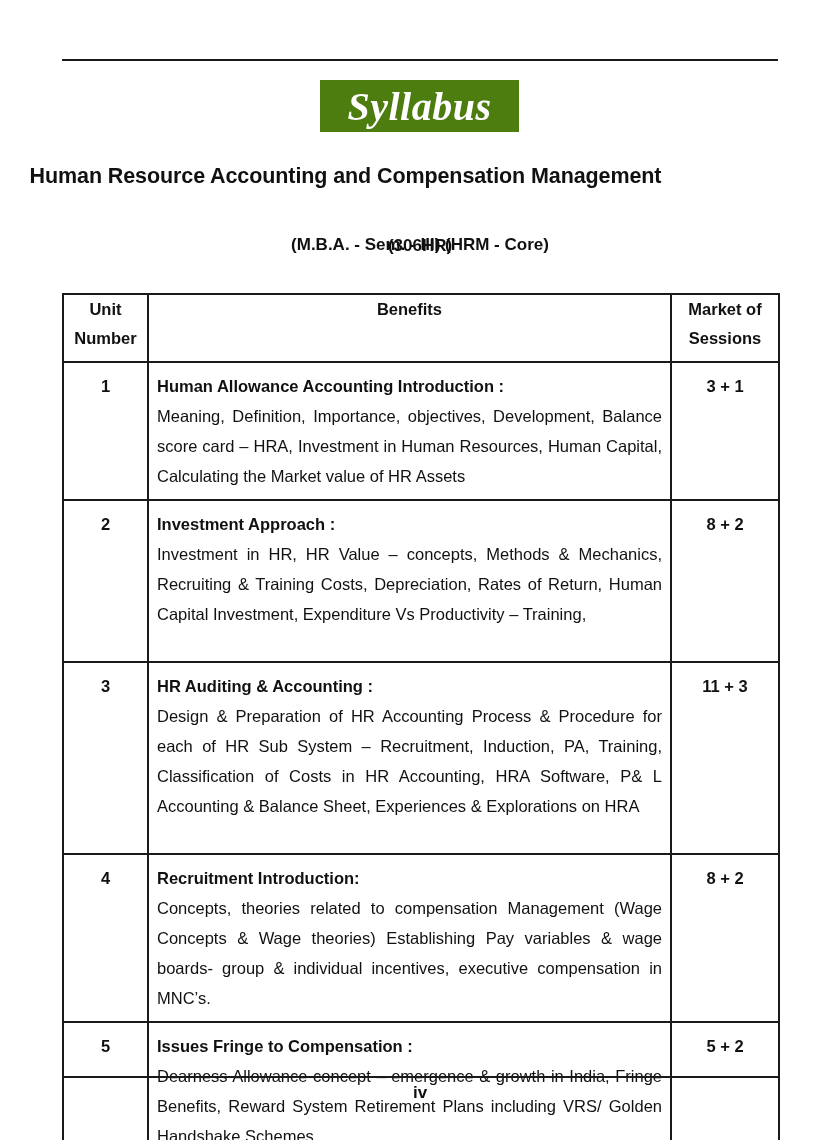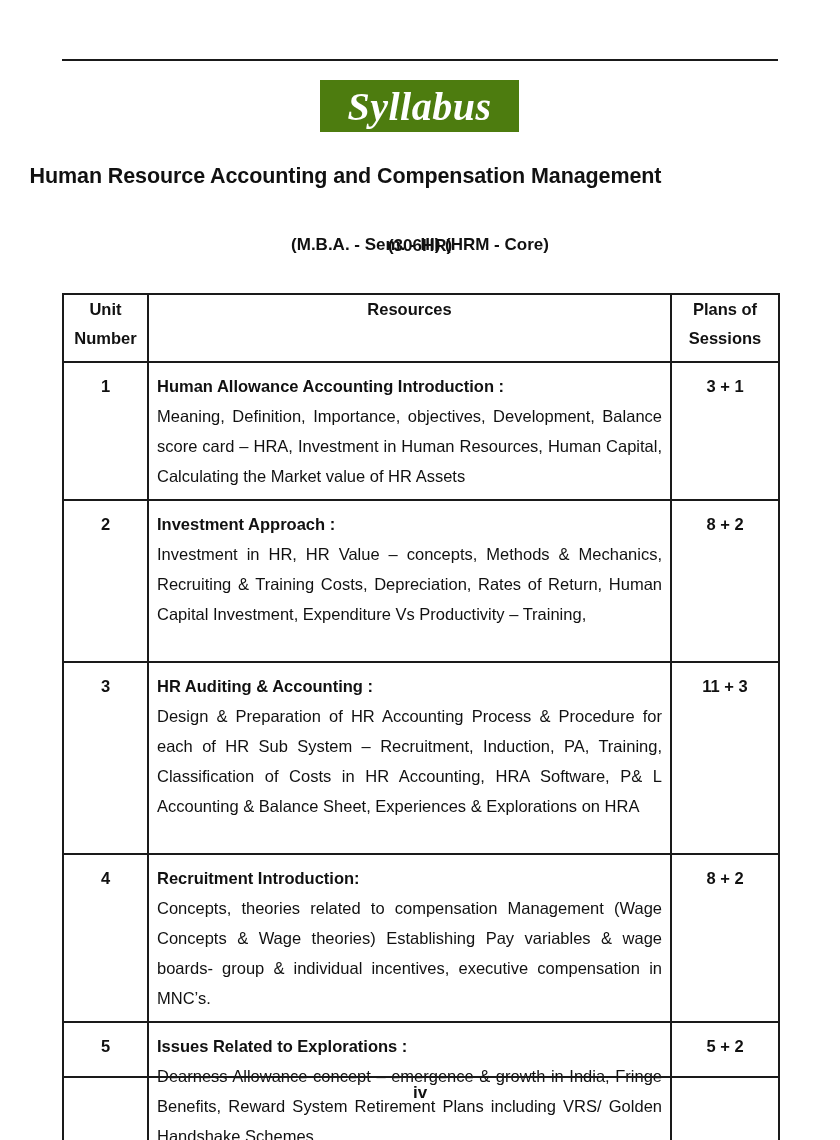--- a/index.html
+++ b/index.html
@@ -146,24 +146,24 @@
       <col class="c2">
       <col class="c3">
   </colgroup>
   <thead>
     <tr>
       <th>
         <span class="hline">Unit</span>
         <span class="hline">Number</span>
       </th>
       <th>
-        <span class="hline">Resources</span>
+        <span class="hline">Benefits</span>
       </th>
       <th>
-        <span class="hline">Plans of</span>
+        <span class="hline">Market of</span>
         <span class="hline">Sessions</span>
       </th>
     </tr>
   </thead>
   <tbody>
     <tr class="r1">
       <td class="unit">1</td>
       <td class="content">
         <span class="topic">Human Allowance Accounting Introduction :</span>
         <span class="desc">Meaning, Definition, Importance, objectives, Development, Balance score card – HRA, Investment in Human Resources, Human Capital, Calculating the Market value of HR Assets</span>
@@ -190,21 +190,21 @@
       <td class="unit">4</td>
       <td class="content">
         <span class="topic">Recruitment Introduction:</span>
         <span class="desc">Concepts, theories related to compensation Management (Wage Concepts &amp; Wage theories) Establishing Pay variables &amp; wage boards- group &amp; individual incentives, executive compensation in MNC’s.</span>
       </td>
       <td class="sessions">8 + 2</td>
     </tr>
     <tr class="r5">
       <td class="unit">5</td>
       <td class="content">
-        <span class="topic">Issues Related to Explorations :</span>
+        <span class="topic">Issues Fringe to Compensation :</span>
         <span class="desc">Dearness Allowance concept – emergence &amp; growth in India, Fringe Benefits, Reward System Retirement Plans including VRS/ Golden Handshake Schemes.</span>
       </td>
       <td class="sessions">5 + 2</td>
     </tr>
   </tbody>
 </table>
 
 <div class="bottom-rule"></div>
 <div class="page-number">iv</div>
 

